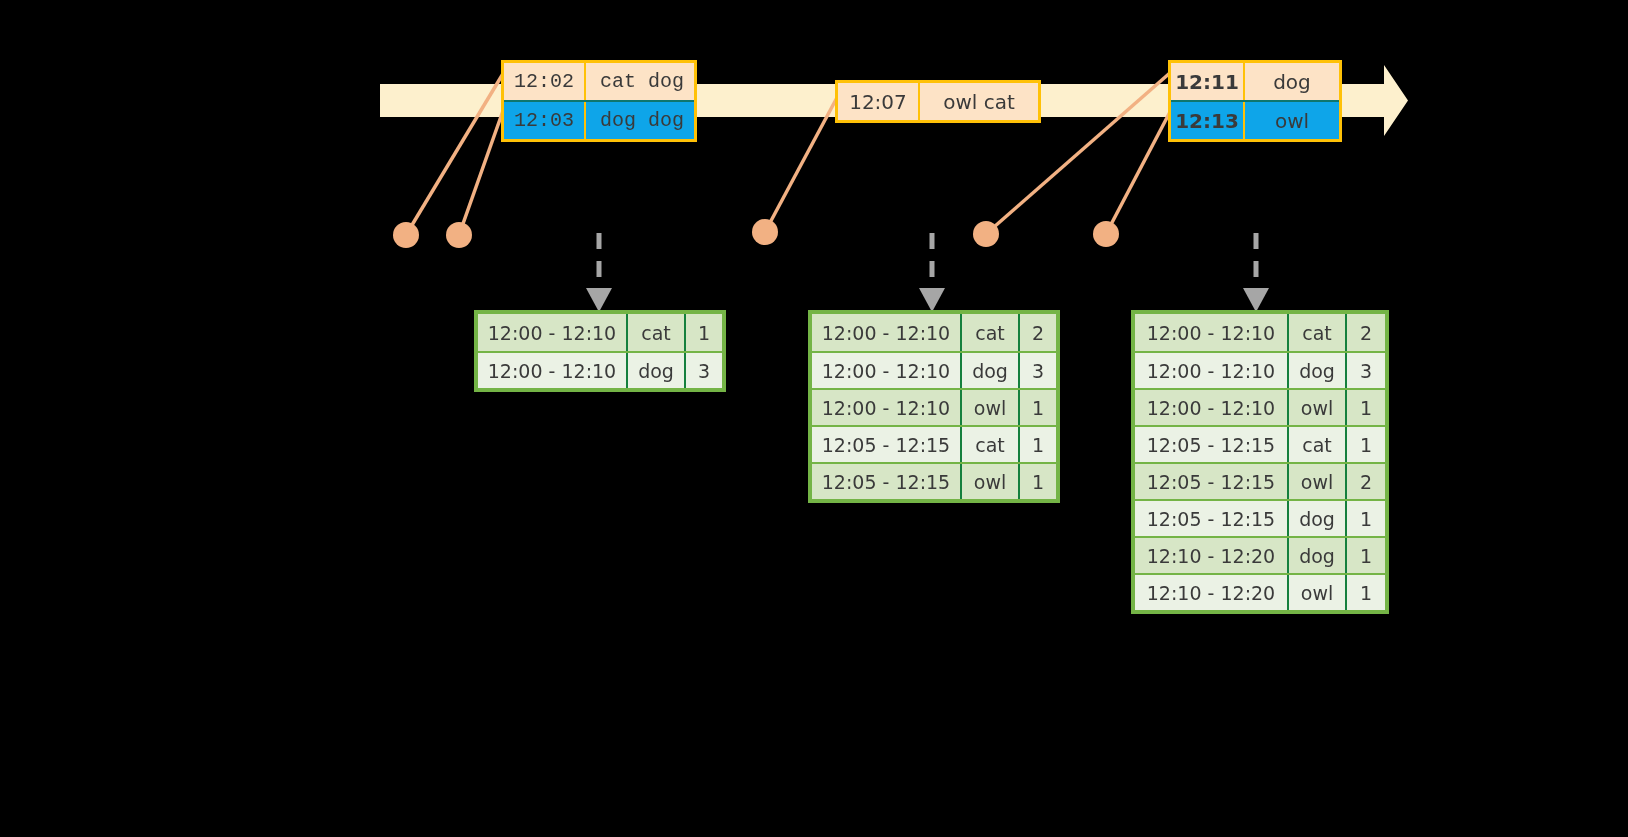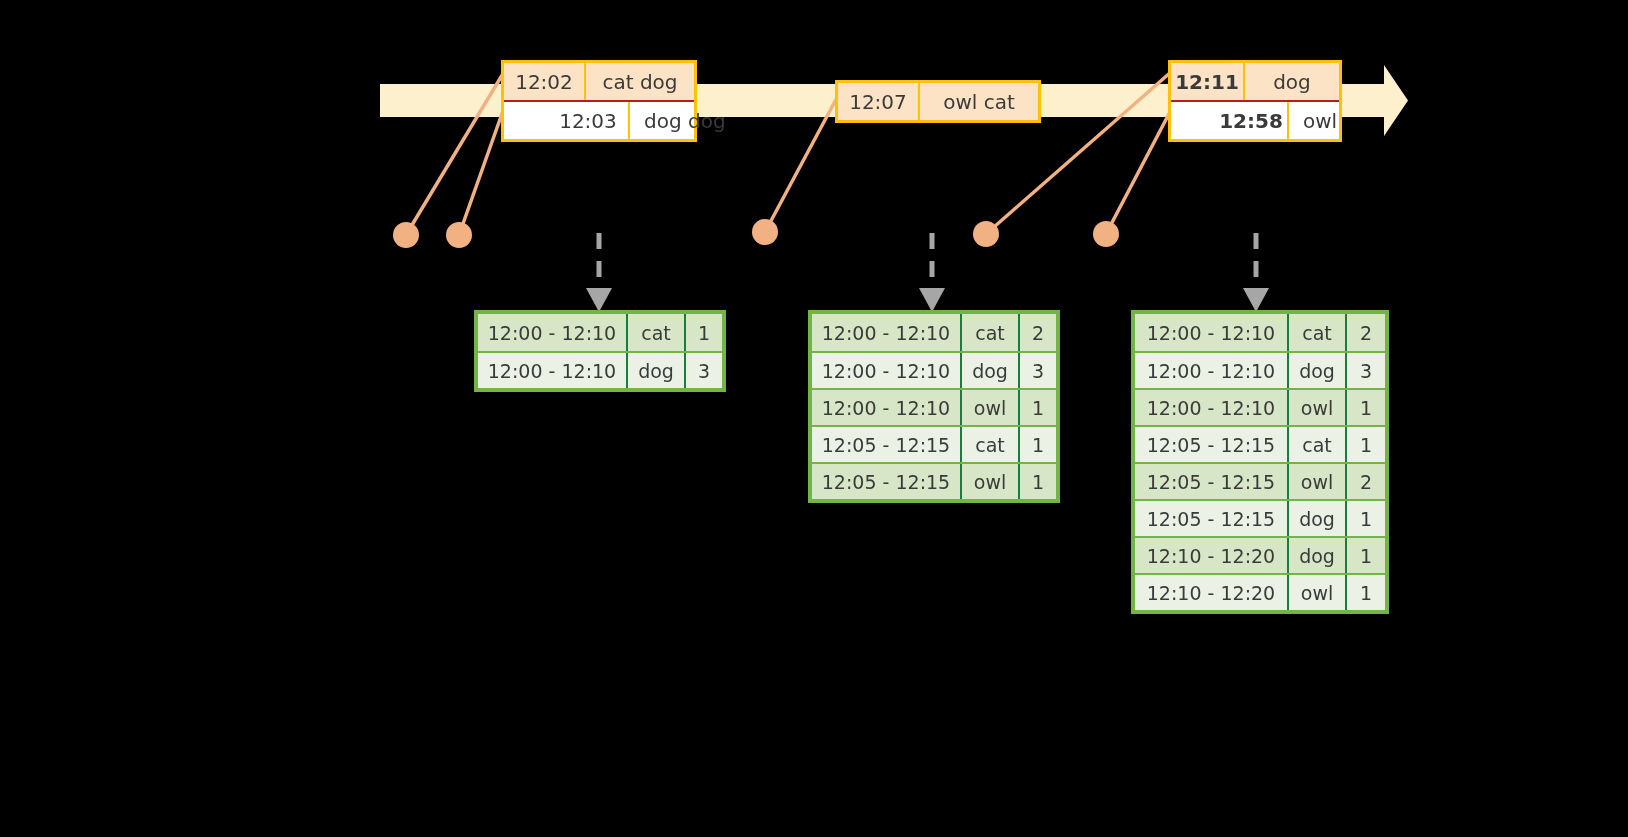--- a/index.html
+++ b/index.html
@@ -24,39 +24,39 @@
     position:absolute;
     border:3px solid #ffc107;
     box-sizing:border-box;
     display:flex;flex-direction:column;
   }
   .evt-row{
     display:flex;flex-direction:row;
     box-sizing:border-box;
   }
   .evt-row.r0{background:#fde3c6;}
-  .evt-row.r1{background:#ffffff;border-top:2px solid #b91c1c;padding-left:44px;}
+  .evt-row.r1{background:#0ea5e9;border-top:2px solid #0f766e;}
   .evt-time{
     width:82px;min-width:82px;
     box-sizing:border-box;
     border-right:2px solid #ffc107;
     display:flex;align-items:center;justify-content:center;
     font-size:20px;color:#3a3a3a;
     height:37px;
   }
   .evt-text{
     flex:1;
     display:flex;align-items:center;justify-content:center;
     font-size:20px;color:#3a3a3a;
     height:37px;padding:0 14px;
     box-sizing:border-box;
     white-space:nowrap;
   }
 
-  #evt-a{left:501px;top:60px;width:196px;}
+  #evt-a{left:501px;top:60px;width:196px;font-family:Liberation Mono, monospace;}
   #evt-b{left:835px;top:80px;width:206px;}
   #evt-c{left:1168px;top:60px;width:174px;}
   #evt-c .evt-time{width:74px;min-width:74px;font-weight:bold;}
 
   
   .conn-layer{position:absolute;left:0;top:0;width:1628px;height:837px;pointer-events:none;}
 
   
   .dash-layer{position:absolute;left:0;top:0;width:1628px;height:837px;pointer-events:none;}
 
@@ -155,21 +155,21 @@
       <div class="evt-text">owl cat</div>
     </div>
   </div>
 
   <div class="evt-box" id="evt-c">
     <div class="evt-row r0">
       <div class="evt-time">12:11</div>
       <div class="evt-text">dog</div>
     </div>
     <div class="evt-row r1">
-      <div class="evt-time">12:58</div>
+      <div class="evt-time">12:13</div>
       <div class="evt-text">owl</div>
     </div>
   </div>
 
   <div class="res-table" id="tbl-1">
       <div class="res-row shadeA">
         <div class="res-cell c-win">12:00 - 12:10</div>
         <div class="res-cell c-key">cat</div>
         <div class="res-cell c-cnt">1</div>
       </div>

